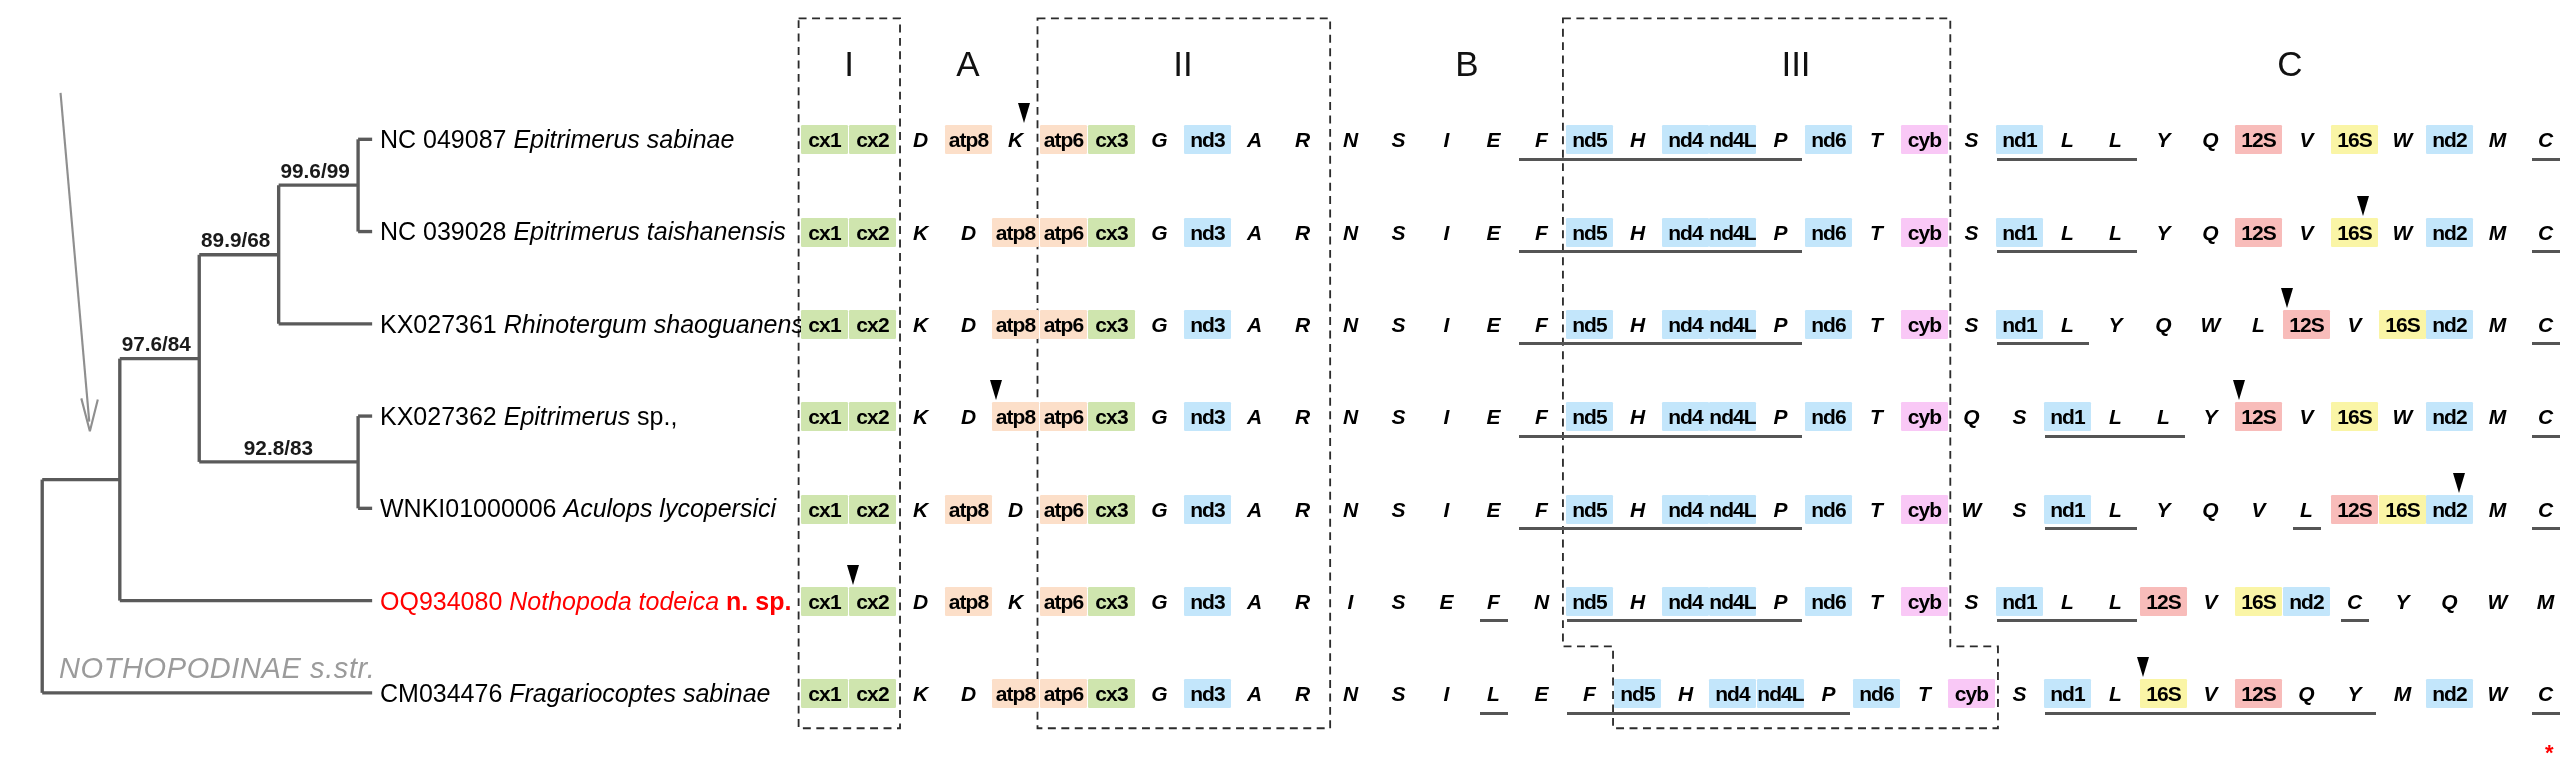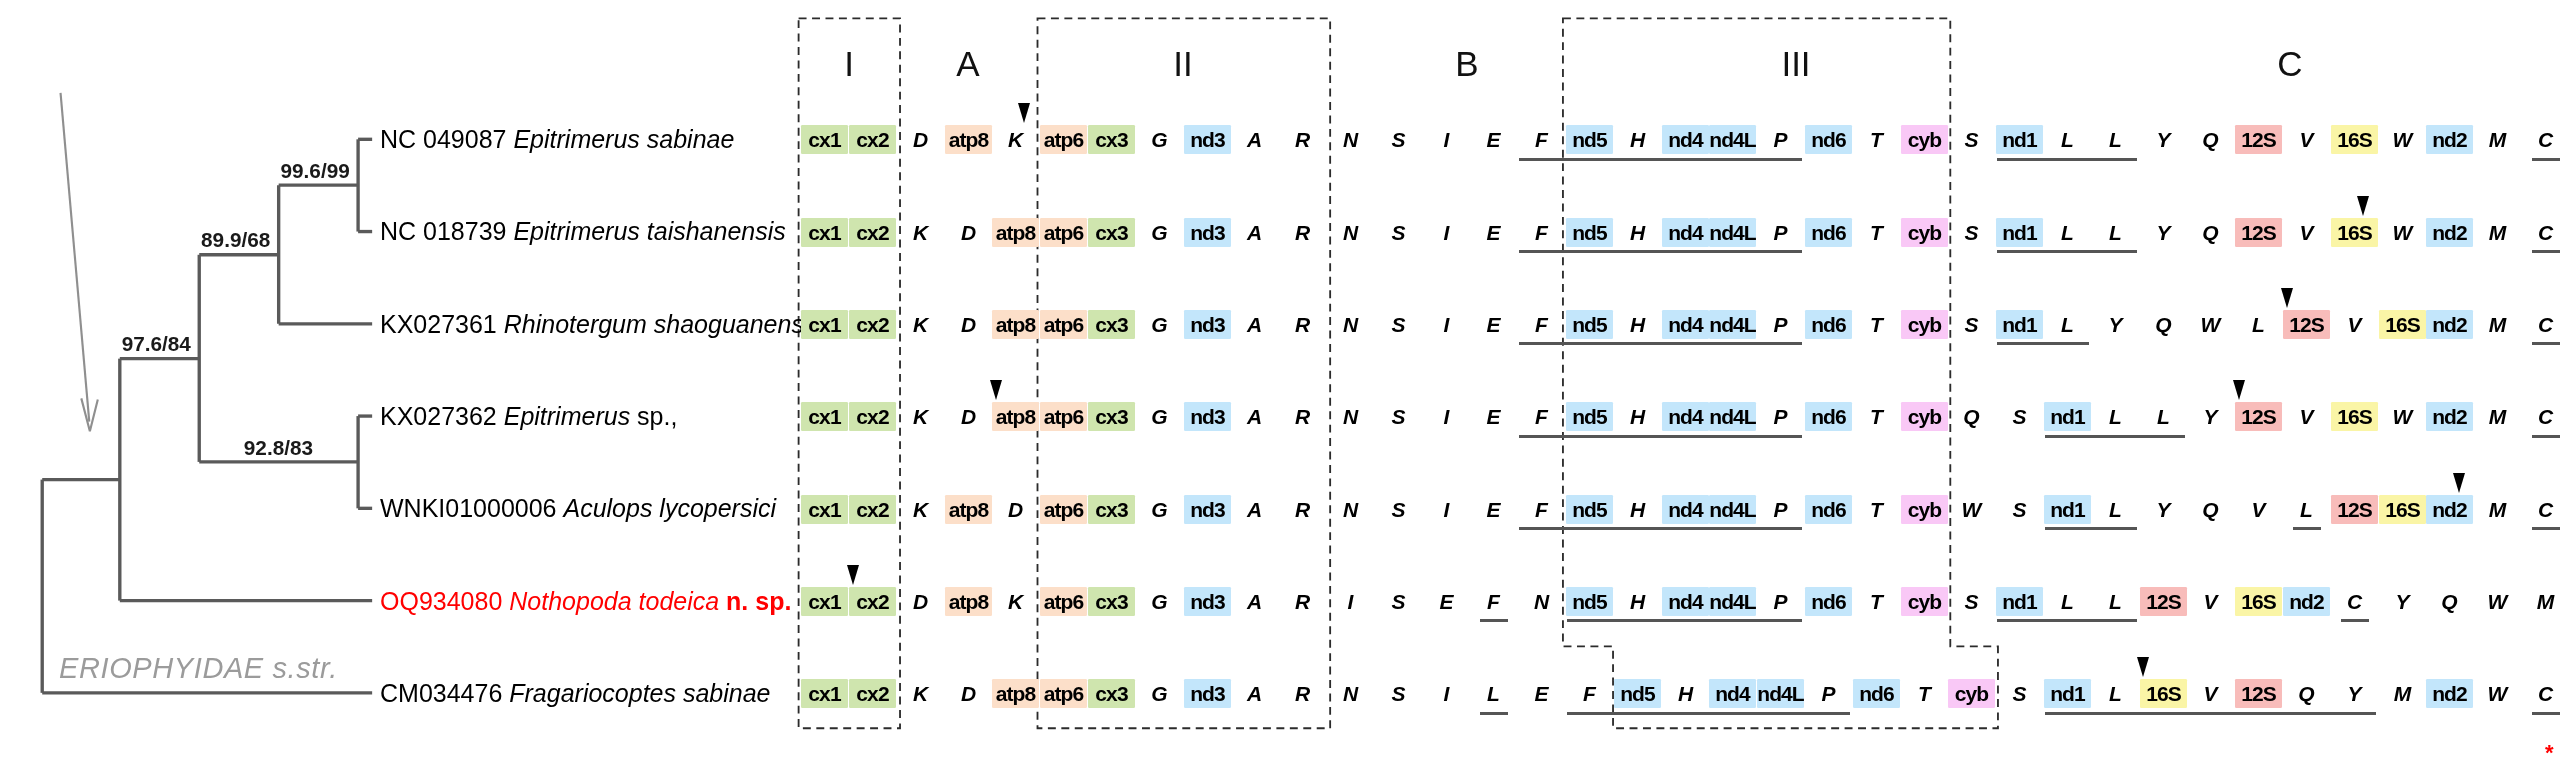--- a/index.html
+++ b/index.html
@@ -114,21 +114,21 @@
       <path d="M132,652 L146,706 L159,654"></path>
     </g>
 
     <g stroke="#2b2b2b" stroke-width="3" fill="none" stroke-dasharray="13 9">
       <path d="M1306,30 H1472 V1192 H1306 Z"></path>
       <path d="M1697,30 H2176 V1192 H1697 Z"></path>
       <path d="M2557,30 H3191 V1058 H3269 V1192 H2639 V1058 H2557 Z"></path>
     </g>
   </svg>
 
-  <div class="family-label" style="left:59px; top:652px;">ERIOPHYIDAE s.str.</div>
+  <div class="family-label" style="left:59px; top:652px;">NOTHOPODINAE s.str.</div>
 
   <div class="region-label" style="left:849px;">I</div>
   <div class="region-label" style="left:968px;">A</div>
   <div class="region-label" style="left:1183px;">II</div>
   <div class="region-label" style="left:1467px;">B</div>
   <div class="region-label" style="left:1757px;margin-left:39px;">III</div>
   <div class="region-label" style="left:2290px;">C</div>
 
   <div id="rows-container">
       <div class="species-label" style="left: 380px; top: 124px;"><span>NC 049087 </span><span class="sp">Epitrimerus sabinae</span></div>
@@ -166,21 +166,21 @@
       <div class="gene-cell" style="left: 2235px; top: 125px; background: rgb(248, 188, 186);">12S</div>
       <div class="gene-cell letter" style="left: 2283px; top: 125px;">V</div>
       <div class="gene-cell" style="left: 2331px; top: 125px; background: rgb(250, 245, 166);">16S</div>
       <div class="gene-cell letter" style="left: 2379px; top: 125px;">W</div>
       <div class="gene-cell" style="left: 2426px; top: 125px; background: rgb(195, 230, 251);">nd2</div>
       <div class="gene-cell letter" style="left: 2474px; top: 125px;">M</div>
       <div class="gene-cell letter" style="left: 2522px; top: 125px;">C</div>
       <div class="gene-underline" style="left: 1519px; width: 283px; top: 158px;"></div>
       <div class="gene-underline" style="left: 1997px; width: 140px; top: 158px;"></div>
       <div class="gene-underline" style="left: 2532px; width: 27.5px; top: 158px;"></div>
-      <div class="species-label" style="left: 380px; top: 216px;"><span>NC 018739 </span><span class="sp">Epitrimerus taishanensis</span></div>
+      <div class="species-label" style="left: 380px; top: 216px;"><span>NC 039028 </span><span class="sp">Epitrimerus taishanensis</span></div>
       <div class="gene-cell" style="left: 801px; top: 218px; background: rgb(207, 229, 174);">cx1</div>
       <div class="gene-cell" style="left: 849px; top: 218px; background: rgb(207, 229, 174);">cx2</div>
       <div class="gene-cell letter" style="left: 897px; top: 218px;">K</div>
       <div class="gene-cell letter" style="left: 945px; top: 218px;">D</div>
       <div class="gene-cell" style="left: 992px; top: 218px; background: rgb(252, 223, 201);">atp8</div>
       <div class="gene-cell" style="left: 1040px; top: 218px; background: rgb(252, 223, 201);">atp6</div>
       <div class="gene-cell" style="left: 1088px; top: 218px; background: rgb(207, 229, 174);">cx3</div>
       <div class="gene-cell letter" style="left: 1136px; top: 218px;">G</div>
       <div class="gene-cell" style="left: 1184px; top: 218px; background: rgb(195, 230, 251);">nd3</div>
       <div class="gene-cell letter" style="left: 1231px; top: 218px;">A</div>

